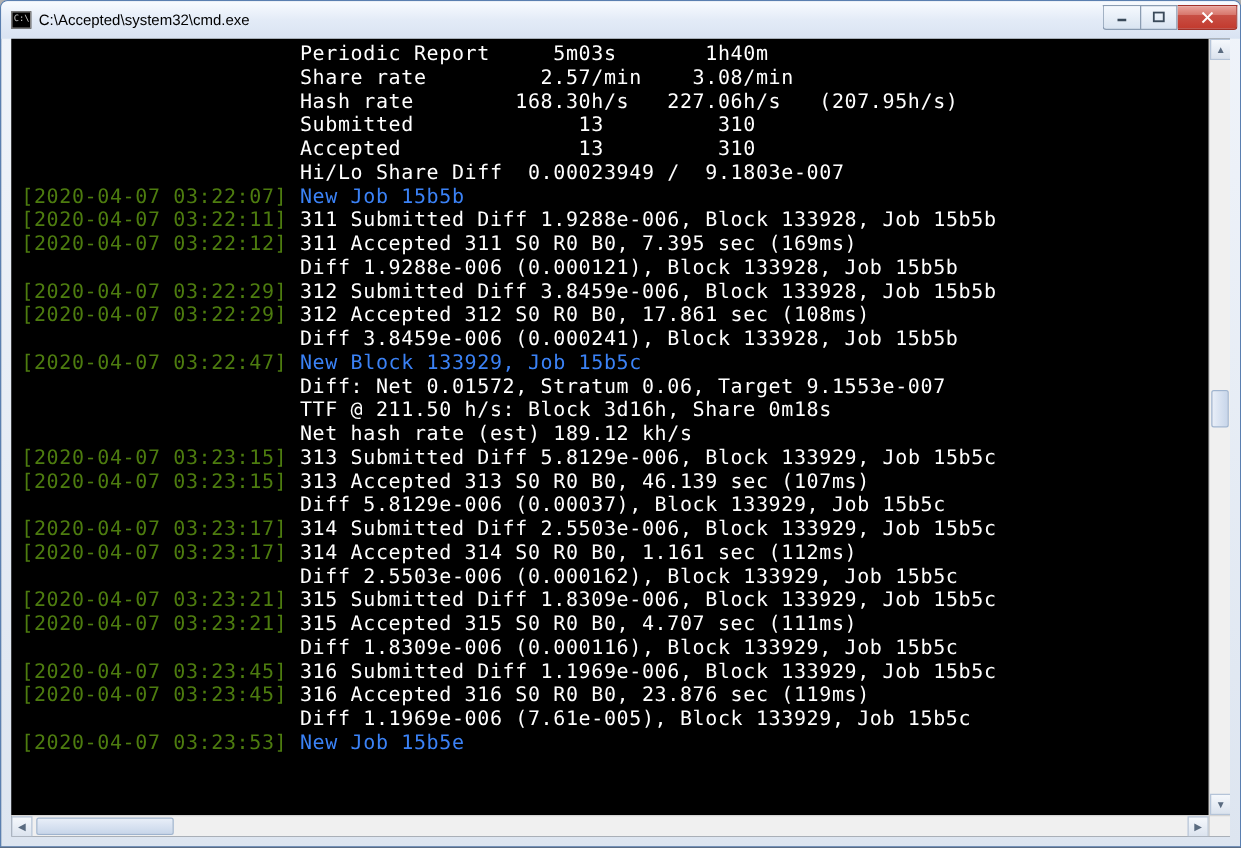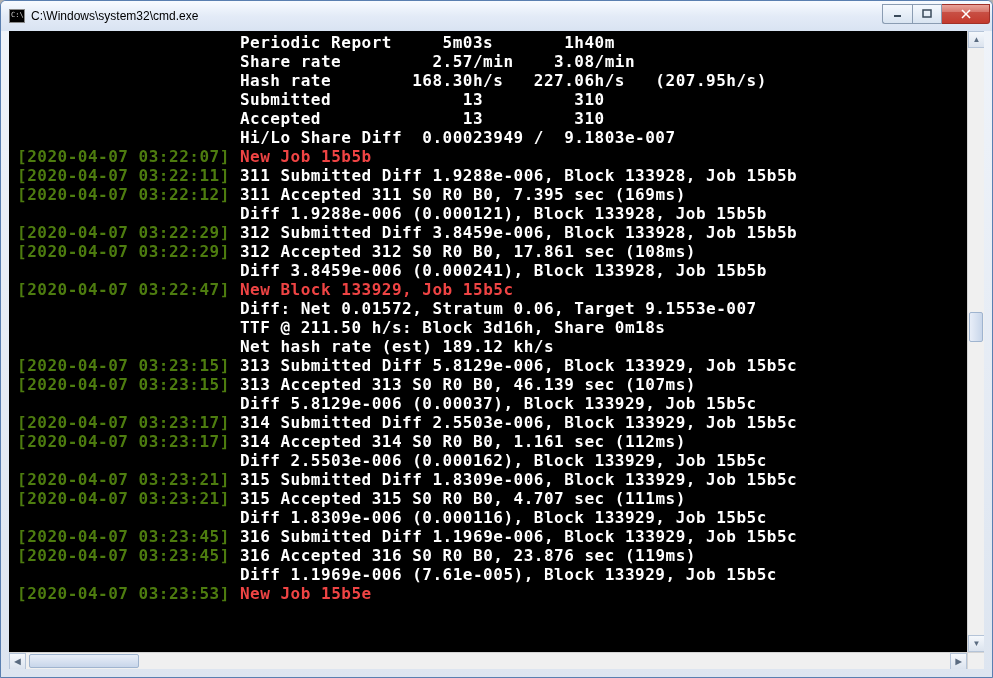--- a/index.html
+++ b/index.html
@@ -83,35 +83,34 @@
     border-left: none;
     color: #fff;
   }
   .win-btn svg { display:block; }
   .client-area {
     flex: 1;
     margin: 0 8px 8px 8px;
     background: #000;
     position: relative;
     overflow: hidden;
-    font-weight: bold;
   }
   .console {
     font-family: "Lucida Console", Consolas, monospace;
     font-size: 16px;
     line-height: 19px;
     color: #c0c0c0;
     padding: 2px 4px 2px 8px;
     white-space: pre;
     letter-spacing: 0.5px;
   }
   .ln { display: block; }
   .w  { color: #ffffff; }
   .g  { color: #ffffff; }
-  .c  { color: #ef4444; }
+  .c  { color: #3b82f6; }
   .y  { color: #4d7c0f; }
 
   .vscroll {
     position: absolute;
     top: 0;
     right: 0;
     width: 17px;
     bottom: 17px;
     background: #f0f0f0;
     border-left: 1px solid #d4d4d4;
@@ -169,21 +168,21 @@
     background:#f0f0f0;border-left:1px solid #d4d4d4;border-top:1px solid #d4d4d4;
   }
 </style>
 </head>
 <body>
 
 <div class="window">
 
   <div class="titlebar">
     <span class="title-icon"></span>
-    <span class="title-text">C:\Windows\system32\cmd.exe</span>
+    <span class="title-text">C:\Accepted\system32\cmd.exe</span>
     <div class="win-buttons">
       <div class="win-btn min">
         <svg width="10" height="10">
             <line x1="1" y1="7" x2="8" y2="7" stroke="#3a4a5a" stroke-width="2"></line>
           </svg>
       </div>
       <div class="win-btn max">
         <svg width="10" height="10">
             <rect x="1" y="1" width="8" height="7" fill="none" stroke="#3a4a5a" stroke-width="1.5"></rect>
           </svg>

